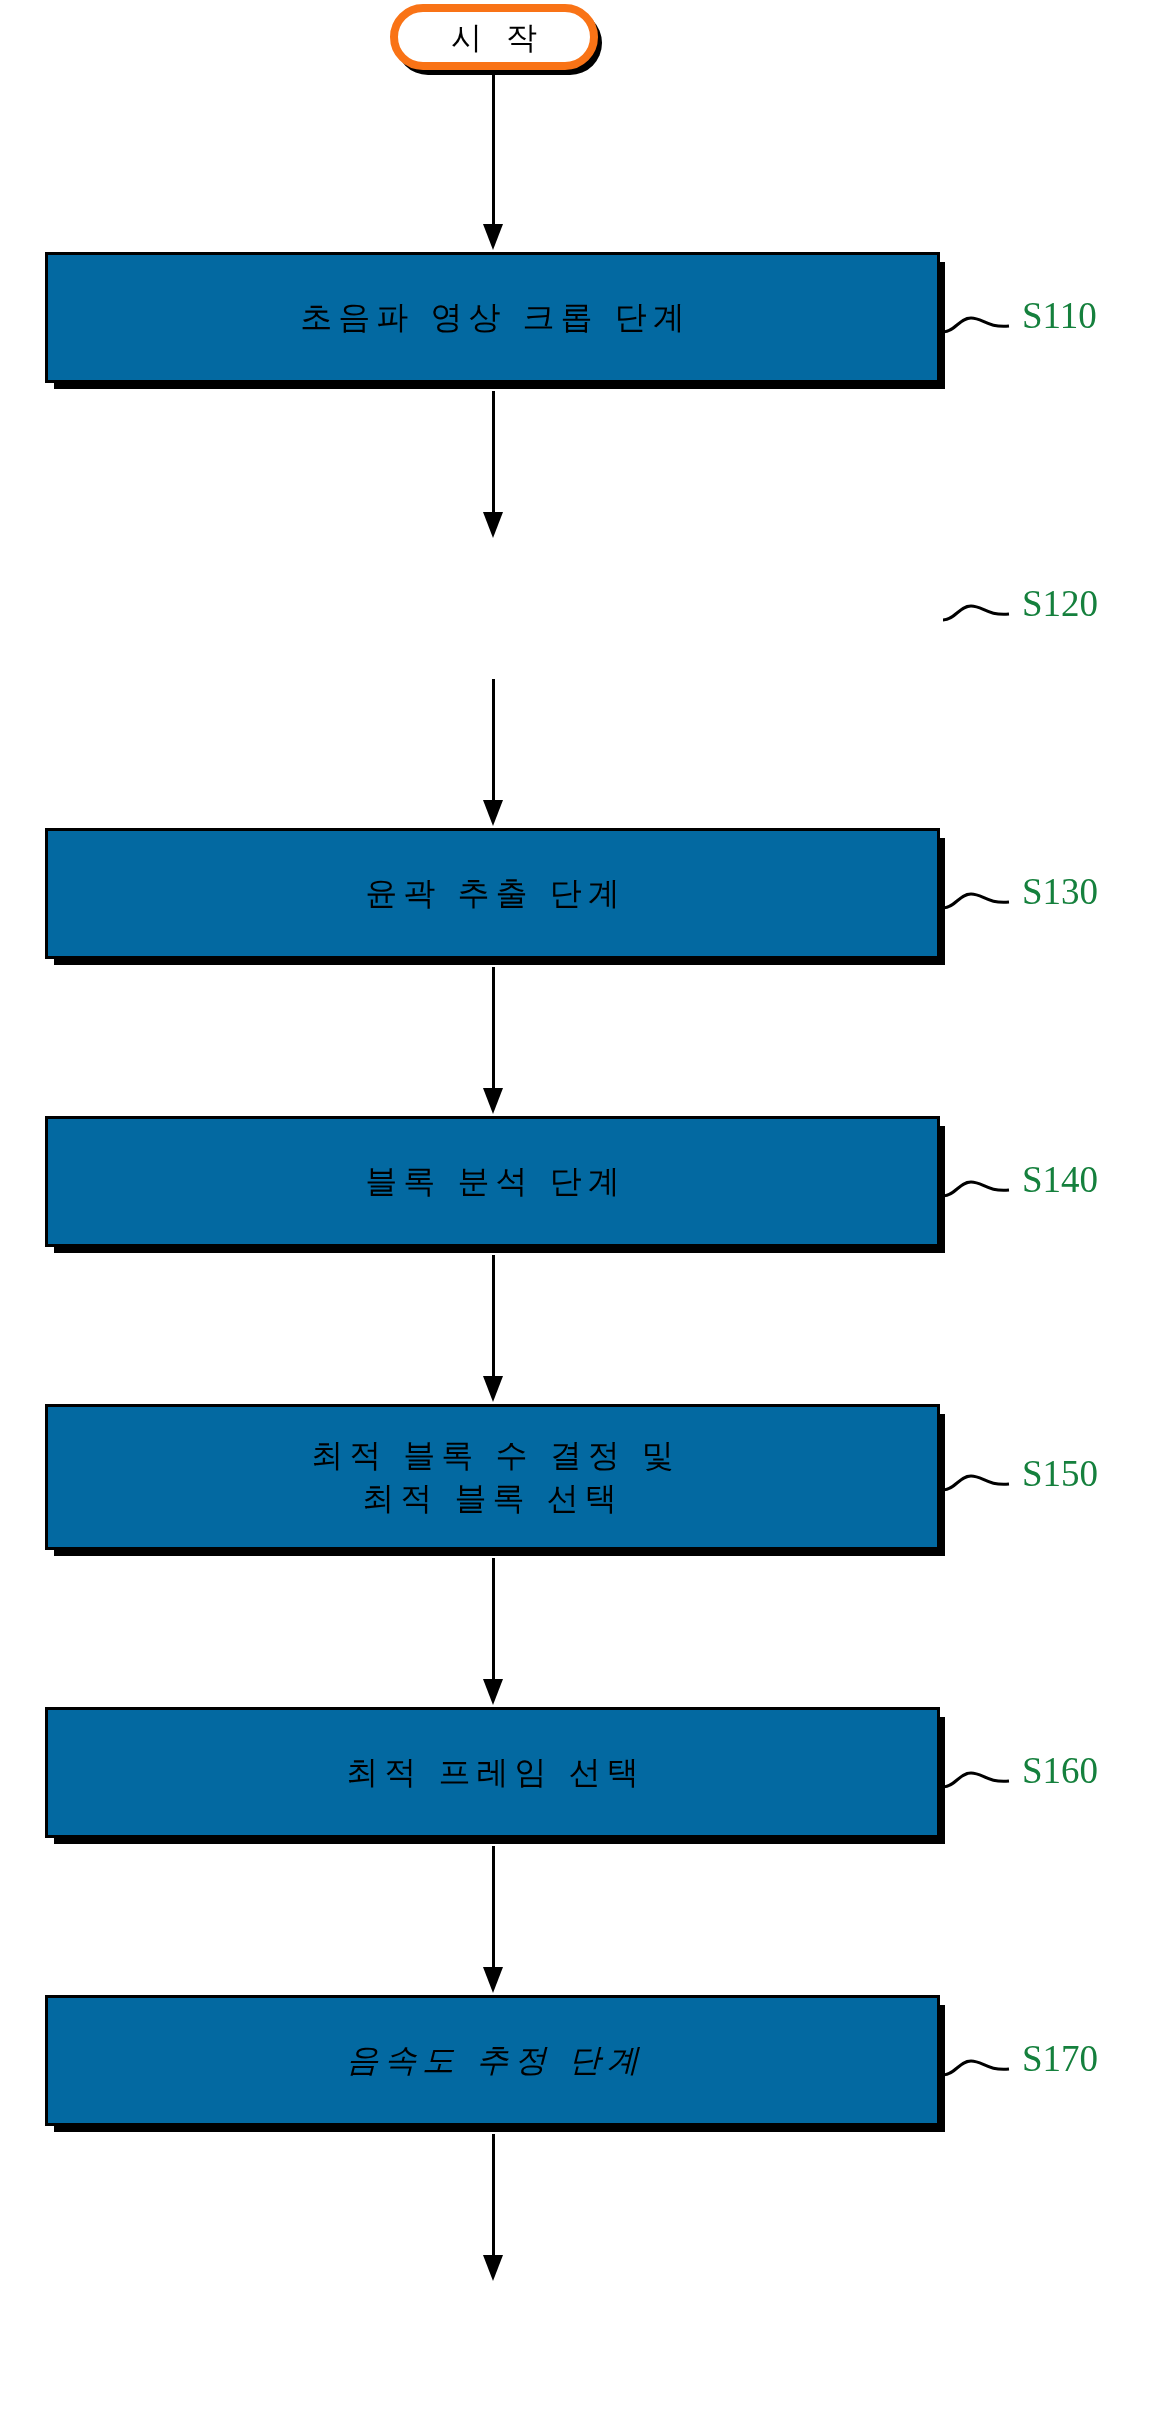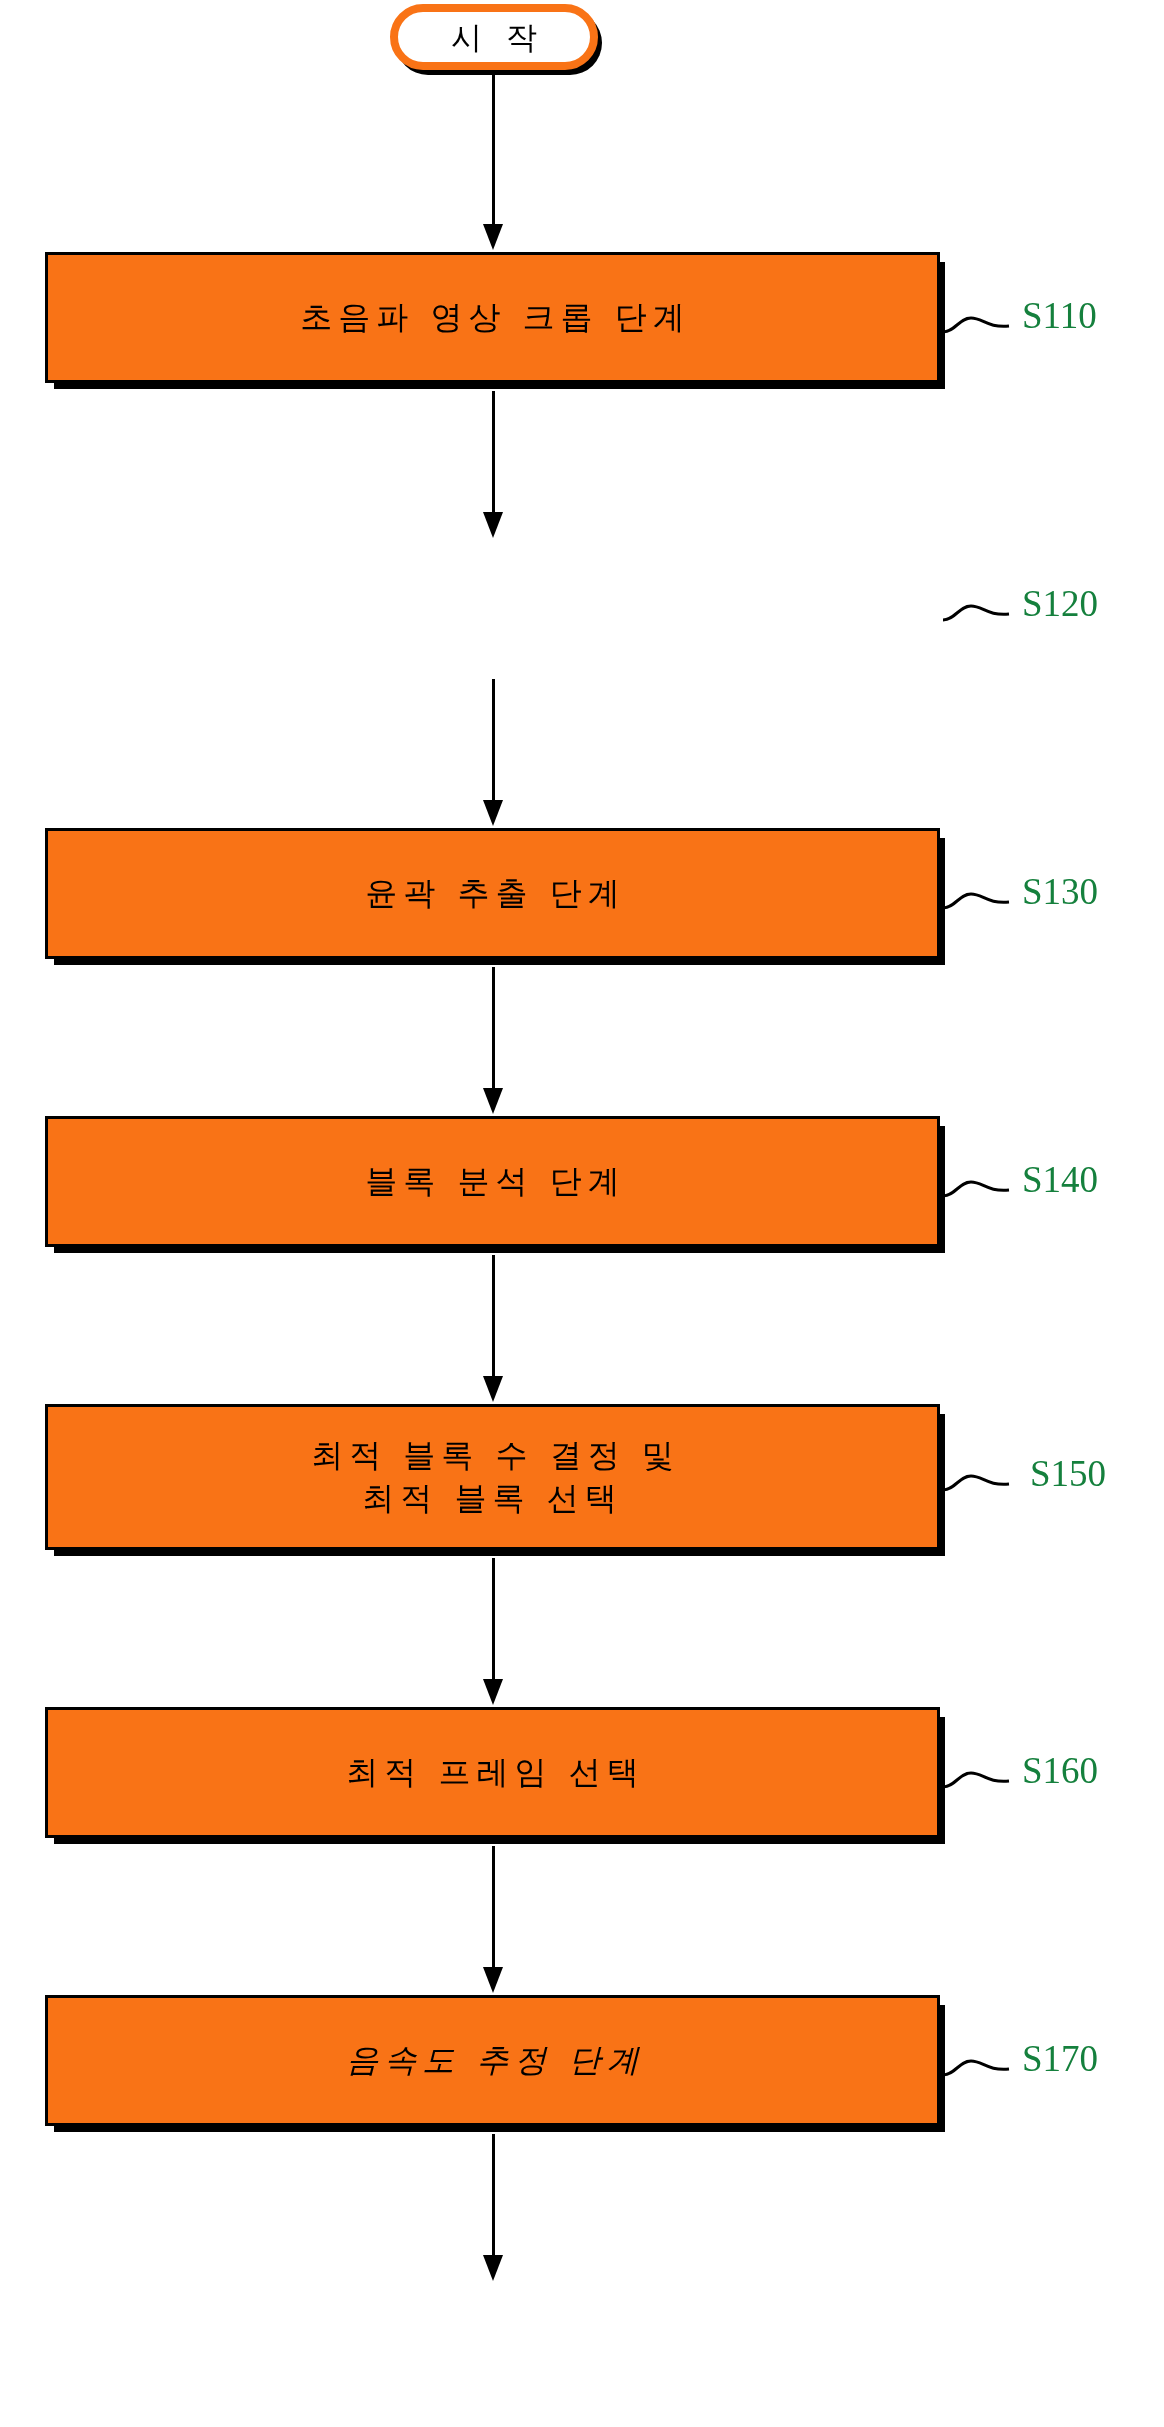--- a/index.html
+++ b/index.html
@@ -34,21 +34,21 @@
     letter-spacing: 7px;
     text-indent: 7px;
     color: #000000;
     white-space: nowrap;
     line-height: 1;
   }
   .process {
     position: absolute;
     box-sizing: border-box;
     border: 3px solid #000000;
-    background: #f97316;
+    background: #0369a1;
     display: flex;
     align-items: center;
     justify-content: center;
     box-shadow: 7px 8px 0 -2px #000000, 8px 9px 0 -3px #555555;
   }
   .process .proc-label {
     font-family: "DejaVu Sans", sans-serif;
     font-size: 32px;
     letter-spacing: 6px;
     text-indent: 6px;
@@ -135,21 +135,21 @@
   <div class="connector" style="left:492px; top:1255px; height:122px;"></div>
   <div class="arrowhead" style="left:483px; top:1376px;"></div>
 
   <div class="process" style="left:45px; top:1404px; width:895px; height:146px;">
     <span class="proc-label">최적 블록 수 결정 및
 최적 블록 선택</span>
   </div>
   <svg class="squiggle" style="left:941px; top:1458px;" width="72" height="40" viewBox="0 0 72 40">
     <path d="M2,32 C14,32 18,18 30,18 C42,18 46,28 68,26" fill="none" stroke="#000000" stroke-width="3"></path>
   </svg>
-  <div class="ref-label" style="left:1022px; top:1455px;margin-left:8px;">S150</div>
+  <div class="ref-label" style="left:1022px; top:1455px;">S150</div>
 
   <div class="connector" style="left:492px; top:1558px; height:122px;"></div>
   <div class="arrowhead" style="left:483px; top:1679px;"></div>
 
   <div class="process" style="left:45px; top:1707px; width:895px; height:131px;">
     <span class="proc-label">최적 프레임 선택</span>
   </div>
   <svg class="squiggle" style="left:941px; top:1755px;" width="72" height="40" viewBox="0 0 72 40">
     <path d="M2,32 C14,32 18,18 30,18 C42,18 46,28 68,26" fill="none" stroke="#000000" stroke-width="3"></path>
   </svg>

